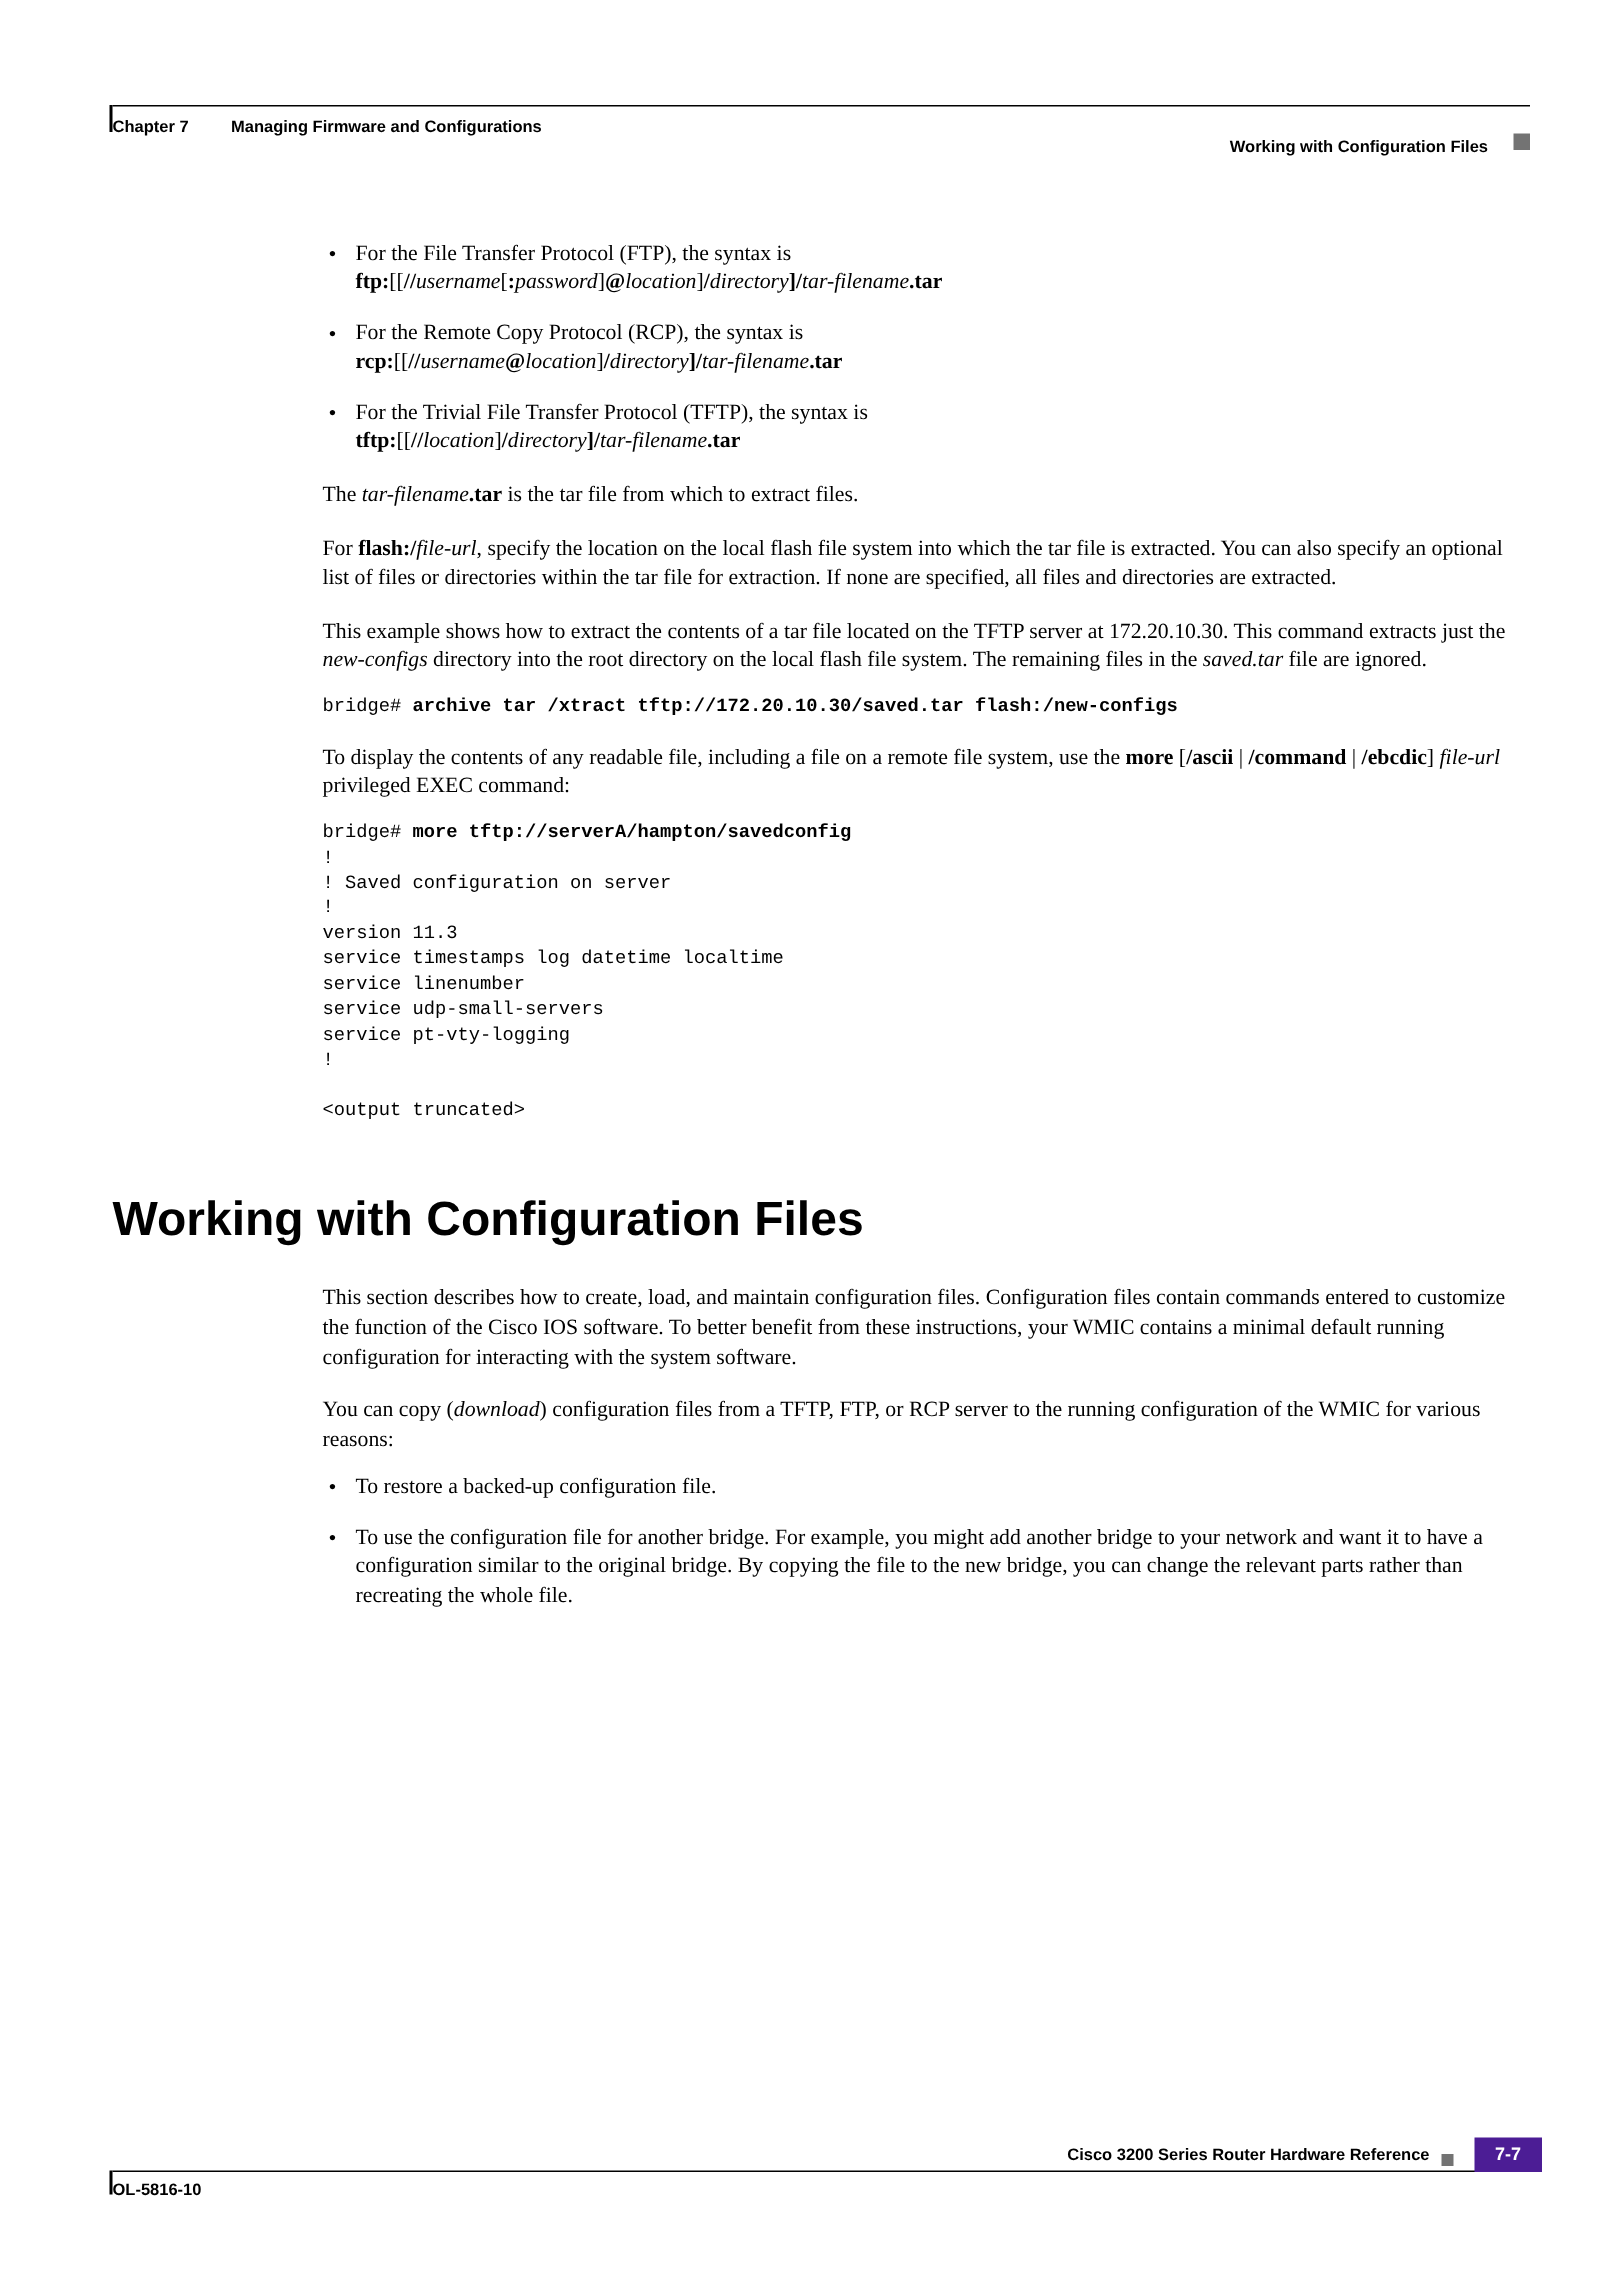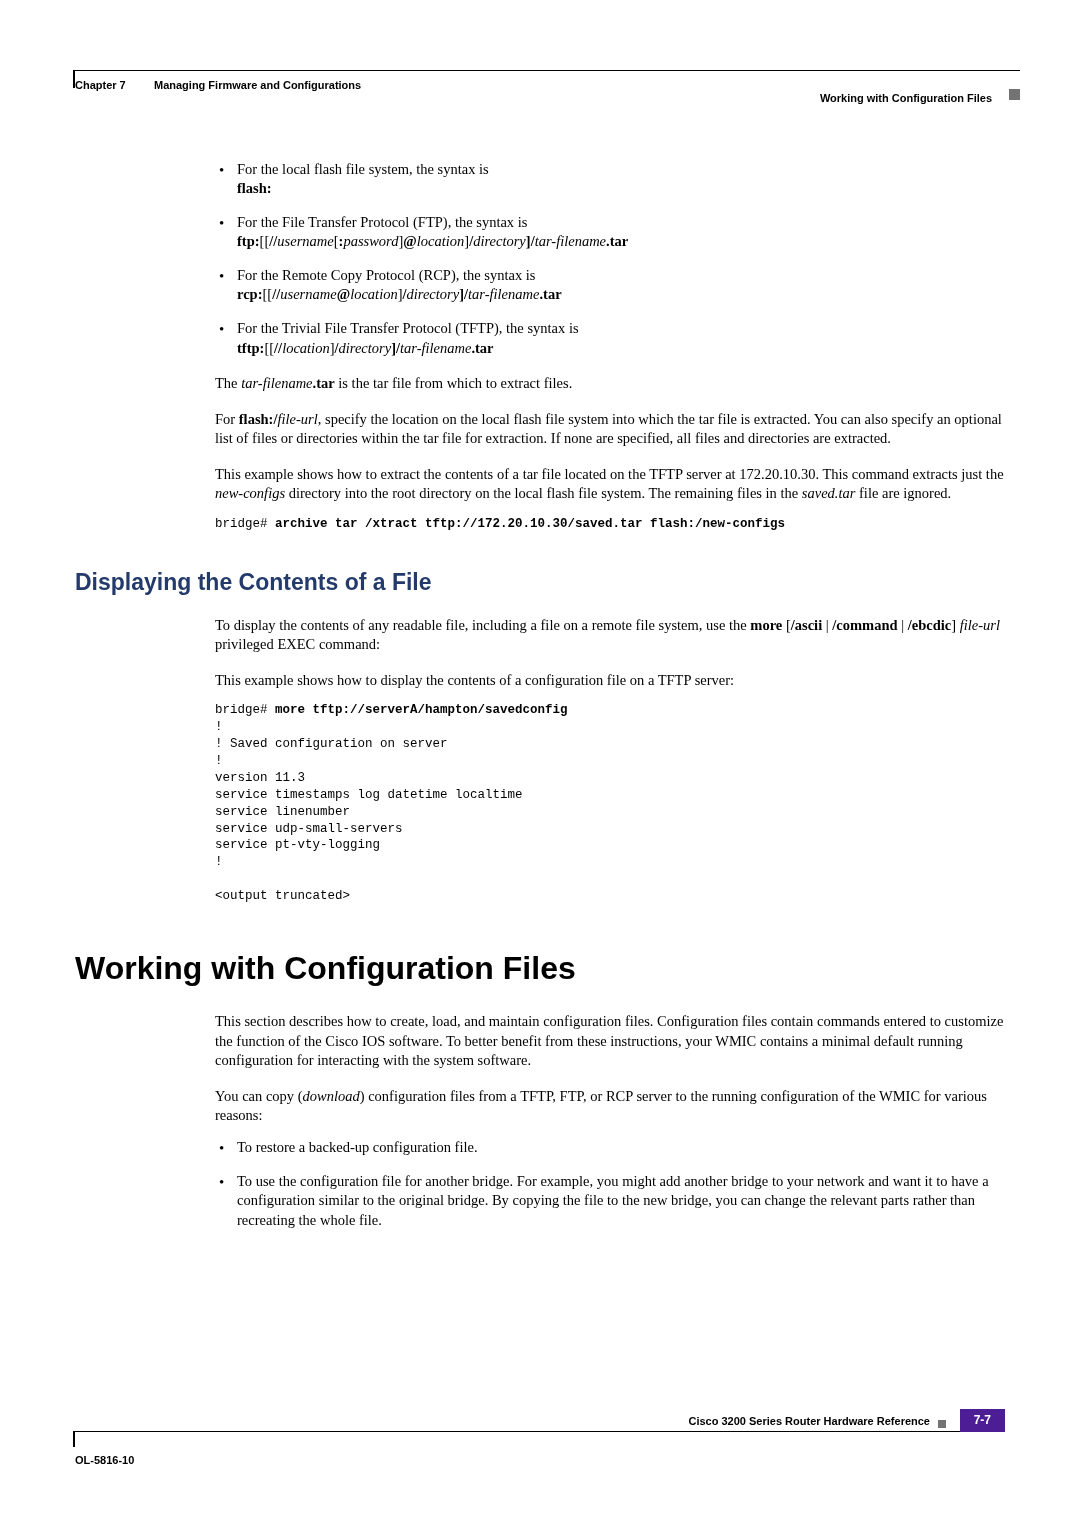--- a/index.html
+++ b/index.html
@@ -87,23 +87,23 @@
     font-family: "Courier New", Courier, monospace;
     font-size: 12.5px;
     line-height: 1.35;
     margin: 4px 0 0 0;
     white-space: pre;
   }
   pre.cli .b { font-weight: bold; }
 
   .footer {
     position: absolute;
-    left: 75px; right: 75px; bottom: 58px;
+    left: 75px; right: 52px; bottom: 58px;
     border-top: 1px solid #000;
-    padding-top: 18px;
+    padding-top: 2px;
   }
   .footer-line {
     position: absolute;
     top: -1px; left: -2px;
     width: 2px; height: 16px;
     background: #000;
   }
   .footer-title {
     position: absolute;
     right: 75px; top: -18px;
@@ -142,24 +142,20 @@
     <span>Chapter 7</span>&nbsp;&nbsp;&nbsp;
     <span class="hdr-chapter-title">Managing Firmware and Configurations</span>
   </span>
   <span class="hdr-section">Working with Configuration Files</span>
   <span class="hdr-sq"></span>
 </div>
 
 <div class="content">
 
   <ul class="syntax">
-    <li>
-      <span>For the local flash file system, the syntax is</span><br>
-      <span class="b">flash:</span>
-    </li>
     <li>
       <span>For the File Transfer Protocol (FTP), the syntax is</span><br>
       <span class="b">ftp:</span><span>[[</span><span class="b">//</span><span class="i">username</span><span>[</span><span class="b">:</span><span class="i">password</span><span>]</span><span class="b">@</span><span class="i">location</span><span>]</span><span class="b">/</span><span class="i">directory</span><span class="b">]/</span><span class="i">tar-filename</span><span class="b">.tar</span>
     </li>
     <li>
       <span>For the Remote Copy Protocol (RCP), the syntax is</span><br>
       <span class="b">rcp:</span><span>[[</span><span class="b">//</span><span class="i">username</span><span class="b">@</span><span class="i">location</span><span>]</span><span class="b">/</span><span class="i">directory</span><span class="b">]/</span><span class="i">tar-filename</span><span class="b">.tar</span>
     </li>
     <li>
       <span>For the Trivial File Transfer Protocol (TFTP), the syntax is</span><br>
@@ -174,27 +170,25 @@
   <p class="plain">
     <span>For </span><span class="b">flash:/</span><span class="i">file-url</span><span>, specify the location on the local flash file system into which the tar file is extracted. You can also specify an optional list of files or directories within the tar file for extraction. If none are specified, all files and directories are extracted.</span>
   </p>
 
   <p class="plain">
     <span>This example shows how to extract the contents of a tar file located on the TFTP server at 172.20.10.30. This command extracts just the </span><span class="i">new-configs</span><span> directory into the root directory on the local flash file system. The remaining files in the </span><span class="i">saved.tar</span><span> file are ignored.</span>
   </p>
 
   <pre class="cli"><span>bridge# </span><span class="b">archive tar /xtract tftp://172.20.10.30/saved.tar flash:/new-configs</span></pre>
 
-  <h2 class="subhead">Displaying the Contents of a File</h2>
 
   <p class="plain">
     <span>To display the contents of any readable file, including a file on a remote file system, use the </span><span class="b">more</span><span> [</span><span class="b">/ascii</span><span> | </span><span class="b">/command</span><span> | </span><span class="b">/ebcdic</span><span>] </span><span class="i">file-url</span><span> privileged EXEC command:</span>
   </p>
 
-  <p class="plain">This example shows how to display the contents of a configuration file on a TFTP server:</p>
 
   <pre class="cli"><span>bridge# </span><span class="b">more tftp://serverA/hampton/savedconfig</span>
 <span>!
 ! Saved configuration on server
 !
 version 11.3
 service timestamps log datetime localtime
 service linenumber
 service udp-small-servers
 service pt-vty-logging

